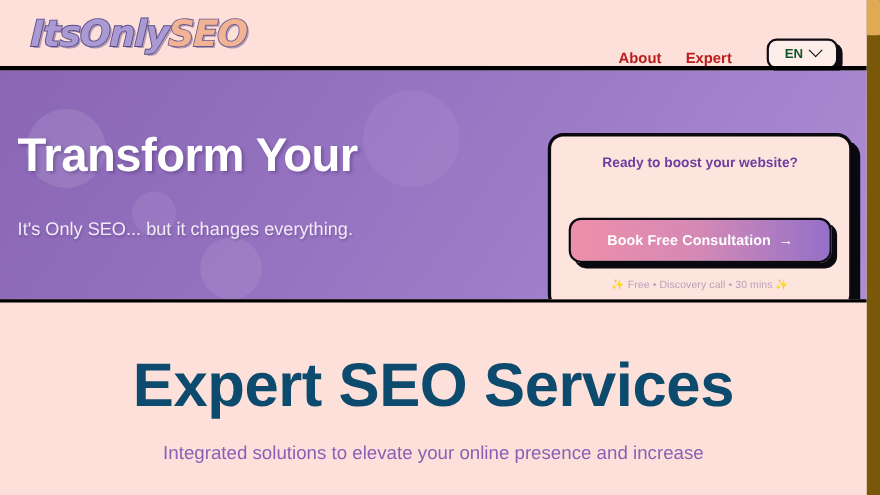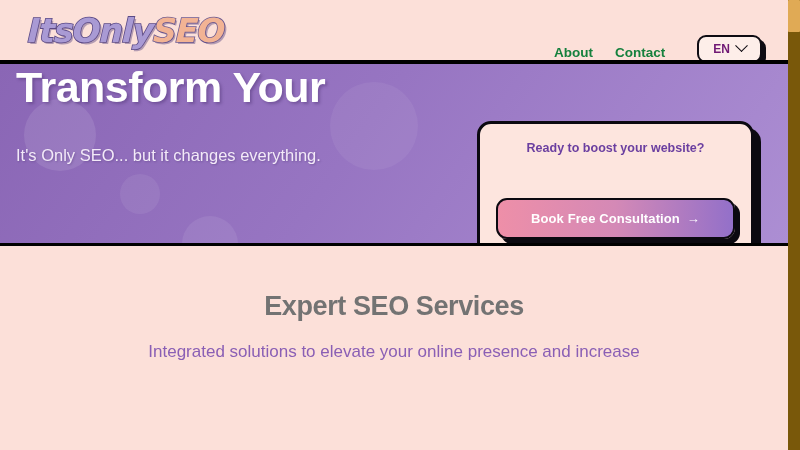--- a/index.html
+++ b/index.html
@@ -60,61 +60,61 @@
   }
 
   .nav {
     display: flex;
     align-items: center;
     gap: 22px;
   }
   .nav-link {
     font-size: 13.5px;
     font-weight: 700;
-    color: #15803d;
+    color: #b91c1c;
     text-decoration: none;
     cursor: pointer;
     white-space: nowrap;
     margin-top: 45px;
   }
 
   .lang-btn {
     margin-left: 10px;
     background: #fdeee9;
     border: 2px solid #0e0b12;
     border-radius: 9px;
     box-shadow: 4px 4px 0 #0e0b12;
     padding: 6px 14px;
     font-size: 12px;
     font-weight: 700;
-    color: #701a75;
+    color: #14532d;
     display: flex;
     align-items: center;
     gap: 7px;
     cursor: pointer;
     line-height: 1;
     margin-top: 37px;
   }
   .chev {
     width: 9px; height: 9px;
     border-right: 1.8px solid #0e0b12;
     border-bottom: 1.8px solid #0e0b12;
     transform: rotate(45deg) translate(-2px,-2px);
   }
 
   
   .hero {
     position: relative;
-    height: 186px;
+    height: 215px;
     background: linear-gradient(125deg, #8a66b5 0%, #9775c2 45%, #ac8ed3 100%);
     border-top: 4px solid #000;
     border-bottom: 3px solid #000;
     overflow: hidden;
     display: flex;
-    align-items: flex-start;
+    align-items: center;
   }
   .blob {
     position: absolute;
     border-radius: 50%;
     background: rgba(255,255,255,.10);
     pointer-events: none;
   }
   .blob.b1 { width: 72px; height: 72px; left: 24px; top: 35px; }
   .blob.b2 { width: 40px; height: 40px; left: 120px; top: 110px; background: rgba(255,255,255,.07); }
   .blob.b3 { width: 56px; height: 56px; left: 182px; top: 152px; background: rgba(255,255,255,.08); }
@@ -139,21 +139,21 @@
     color: #f3eaf8;
     font-size: 16.5px;
     font-weight: 400;
     text-shadow: 1px 1px 2px rgba(60,35,95,.3);
   }
 
   
   .cta-card {
     position: absolute;
     z-index: 3;
-    left: 477px;
+    left: 498px;
     top: 57px;
     width: 277px;
     background: #fde5de;
     border: 3px solid #0b0910;
     border-radius: 14px;
     box-shadow: 7px 7px 0 #0b0910;
     padding: 17px 16px 14px;
     text-align: center;
   }
   .cta-heading {
@@ -187,23 +187,23 @@
   }
   .cta-note .spark { color: #f0d24a; }
 
   
   .services {
     background: #fce0d9;
     text-align: center;
     padding-top: 46px;
   }
   .services-title {
-    font-size: 27px;
-    font-weight: 700;
-    color: #737373;
+    font-size: 56px;
+    font-weight: 700;
+    color: #0c4a6e;
     letter-spacing: -0.4px;
     line-height: 1.05;
   }
   .services-sub {
     margin-top: 22px;
     font-size: 17px;
     color: #8a5fb5;
   }
 
   
@@ -229,21 +229,21 @@
 <div class="page">
 
   <header class="site-header">
 
     <div class="logo">
       <span class="part-a">ItsOnly</span><span class="part-b">SEO</span>
     </div>
 
     <nav class="nav">
       <a class="nav-link" href="#">About</a>
-      <a class="nav-link" href="#">Contact</a>
+      <a class="nav-link" href="#">Expert</a>
 
       <button class="lang-btn">
         <span>EN</span>
         <span class="chev"></span>
       </button>
     </nav>
   </header>
 
   <section class="hero">
     <div class="blob b1"></div>
@@ -258,20 +258,23 @@
       <p class="hero-sub">It's Only SEO... but it changes everything.</p>
     </div>
 
     <div class="cta-card">
       <div class="cta-heading">Ready to boost your website?</div>
 
       <button class="cta-button">
         <span>Book Free Consultation</span><span class="arrow">→</span>
       </button>
 
+      <div class="cta-note">
+        <span class="spark">✨</span><span> Free • Discovery call • 30 mins </span><span class="spark">✨</span>
+      </div>
     </div>
   </section>
 
   <section class="services">
     <h2 class="services-title">Expert SEO Services</h2>
     <p class="services-sub">Integrated solutions to elevate your online presence and increase</p>
   </section>
 
 </div>
 

